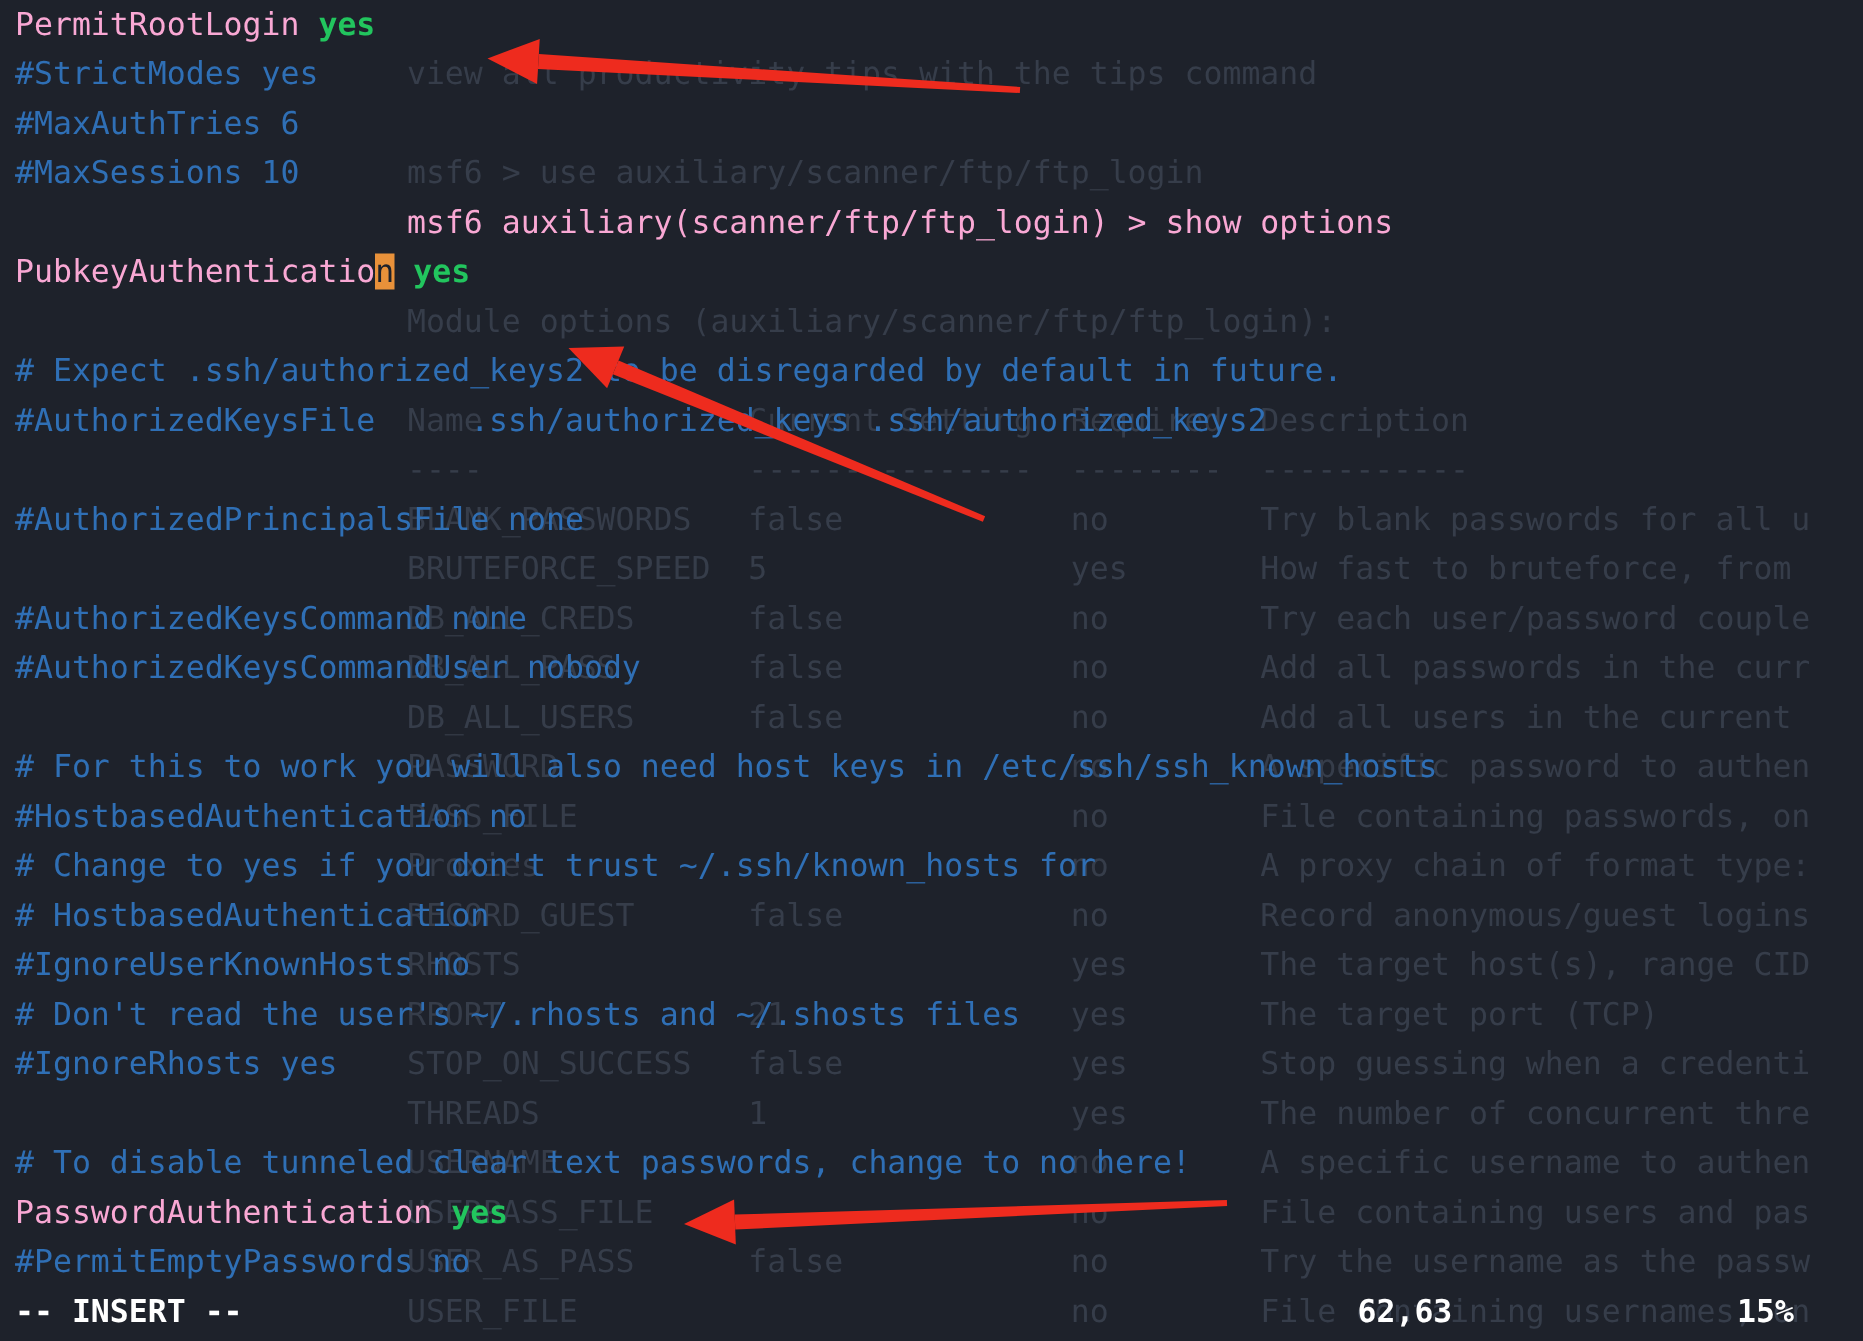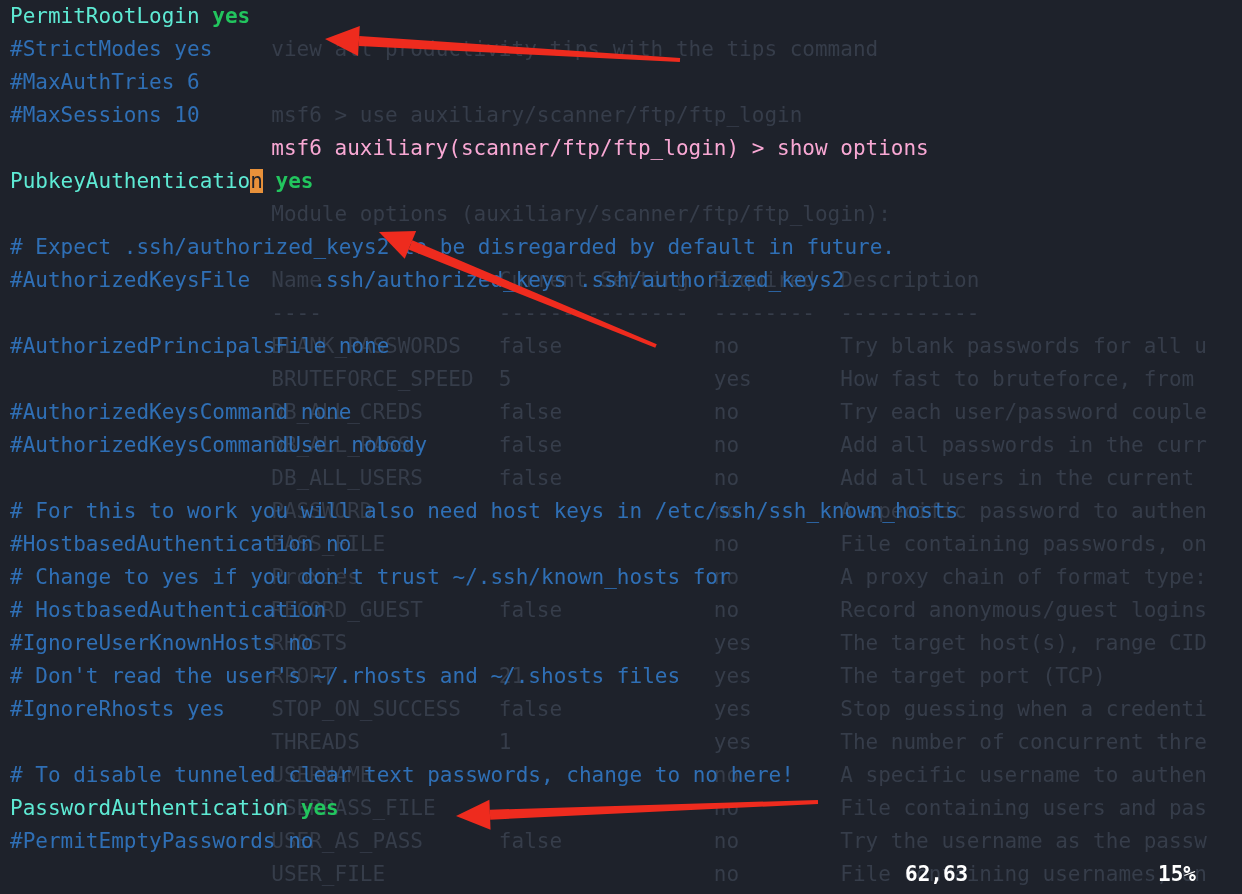--- a/index.html
+++ b/index.html
@@ -39,21 +39,21 @@
     left: 0; top: 0;
     width: 1242px;
     height: 894px;
     z-index: 2;
     white-space: pre;
     padding-left: 10px;
     box-sizing: border-box;
   }
   #vim-layer .vline { height: 33px; white-space: pre; }
   .cmt  { color: #2f6fb5; margin-top: 44px; }          
-  .key  { color: #5eead4; }          
+  .key  { color: #f9a8d4; }          
   .val  { color: #22c55e; font-weight: bold; }
   .cursor {
     background: #e8913a;
     color: #1e222b;
   }
   
   #statusline {
     position: absolute;
     left: 0;
     top: 858px;
@@ -96,20 +96,21 @@
 </style>
 </head>
 <body>
 
 <div id="screen">
 
   <div id="bg-layer"><div class="bgline dim" style="padding-left: 0px;"> </div><div class="bgline dim" style="padding-left: 261.3px;">view all productivity tips with the tips command</div><div class="bgline dim" style="padding-left: 0px;"> </div><div class="bgline dim" style="padding-left: 261.3px;">msf6 &gt; use auxiliary/scanner/ftp/ftp_login</div><div class="bgline dim-red" style="padding-left: 261.3px;">msf6 auxiliary(scanner/ftp/ftp_login) &gt; show options</div><div class="bgline dim" style="padding-left: 0px;"> </div><div class="bgline dim" style="padding-left: 261.3px;">Module options (auxiliary/scanner/ftp/ftp_login):</div><div class="bgline dim" style="padding-left: 0px;"> </div><div class="bgline dim" style="padding-left: 261.3px;">Name              Current Setting  Required  Description</div><div class="bgline dim" style="padding-left: 261.3px;">----              ---------------  --------  -----------</div><div class="bgline dim" style="padding-left: 261.3px;">BLANK_PASSWORDS   false            no        Try blank passwords for all u</div><div class="bgline dim" style="padding-left: 261.3px;">BRUTEFORCE_SPEED  5                yes       How fast to bruteforce, from</div><div class="bgline dim" style="padding-left: 261.3px;">DB_ALL_CREDS      false            no        Try each user/password couple</div><div class="bgline dim" style="padding-left: 261.3px;">DB_ALL_PASS       false            no        Add all passwords in the curr</div><div class="bgline dim" style="padding-left: 261.3px;">DB_ALL_USERS      false            no        Add all users in the current</div><div class="bgline dim" style="padding-left: 261.3px;">PASSWORD                           no        A specific password to authen</div><div class="bgline dim" style="padding-left: 261.3px;">PASS_FILE                          no        File containing passwords, on</div><div class="bgline dim" style="padding-left: 261.3px;">Proxies                            no        A proxy chain of format type:</div><div class="bgline dim" style="padding-left: 261.3px;">RECORD_GUEST      false            no        Record anonymous/guest logins</div><div class="bgline dim" style="padding-left: 261.3px;">RHOSTS                             yes       The target host(s), range CID</div><div class="bgline dim" style="padding-left: 261.3px;">RPORT             21               yes       The target port (TCP)</div><div class="bgline dim" style="padding-left: 261.3px;">STOP_ON_SUCCESS   false            yes       Stop guessing when a credenti</div><div class="bgline dim" style="padding-left: 261.3px;">THREADS           1                yes       The number of concurrent thre</div><div class="bgline dim" style="padding-left: 261.3px;">USERNAME                           no        A specific username to authen</div><div class="bgline dim" style="padding-left: 261.3px;">USERPASS_FILE                      no        File containing users and pas</div><div class="bgline dim" style="padding-left: 261.3px;">USER_AS_PASS      false            no        Try the username as the passw</div><div class="bgline dim" style="padding-left: 261.3px;">USER_FILE                          no        File containing usernames, on</div></div>
 
   <div id="vim-layer"><div class="vline"><span class="key">PermitRootLogin </span><span class="val">yes</span></div><div class="vline"><span class="cmt">#StrictModes yes</span></div><div class="vline"><span class="cmt">#MaxAuthTries 6</span></div><div class="vline"><span class="cmt">#MaxSessions 10</span></div><div class="vline">&nbsp;</div><div class="vline"><span class="key">PubkeyAuthenticatio</span><span class="cursor">n</span><span class="key"> </span><span class="val">yes</span></div><div class="vline">&nbsp;</div><div class="vline"><span class="cmt"># Expect .ssh/authorized_keys2 to be disregarded by default in future.</span></div><div class="vline"><span class="cmt">#AuthorizedKeysFile     .ssh/authorized_keys .ssh/authorized_keys2</span></div><div class="vline">&nbsp;</div><div class="vline"><span class="cmt">#AuthorizedPrincipalsFile none</span></div><div class="vline">&nbsp;</div><div class="vline"><span class="cmt">#AuthorizedKeysCommand none</span></div><div class="vline"><span class="cmt">#AuthorizedKeysCommandUser nobody</span></div><div class="vline">&nbsp;</div><div class="vline"><span class="cmt"># For this to work you will also need host keys in /etc/ssh/ssh_known_hosts</span></div><div class="vline"><span class="cmt">#HostbasedAuthentication no</span></div><div class="vline"><span class="cmt"># Change to yes if you don't trust ~/.ssh/known_hosts for</span></div><div class="vline"><span class="cmt"># HostbasedAuthentication</span></div><div class="vline"><span class="cmt">#IgnoreUserKnownHosts no</span></div><div class="vline"><span class="cmt"># Don't read the user's ~/.rhosts and ~/.shosts files</span></div><div class="vline"><span class="cmt">#IgnoreRhosts yes</span></div><div class="vline">&nbsp;</div><div class="vline"><span class="cmt"># To disable tunneled clear text passwords, change to no here!</span></div><div class="vline"><span class="key">PasswordAuthentication </span><span class="val">yes</span></div><div class="vline"><span class="cmt">#PermitEmptyPasswords no</span></div></div>
 
+  <div id="statusline">-- INSERT --</div>
   <div id="status-pos">62,63</div>
   <div id="status-pct">15%</div>
 
   <svg id="arrows" viewBox="0 0 1242 894" width="1242" height="894">
       <g>
         <polygon points="680.1181033996639,58.00349014853725 359.23592597402666,36.016483165631016 358.64540897570674,45.999032422944765 679.8818966003361,61.99650985146275" fill="#ee2b1e"></polygon>
         <polygon points="325,39 359.8264429723466,26.033933908317273 358.0548919773868,55.98158168025851" fill="#ee2b1e"></polygon>
       </g>
       <g>
         <polygon points="656.7611637787843,344.1505055550592 412.34431501095406,240.31604812698103 408.5384961170326,249.56352035168496 655.2388362212157,347.8494944449408" fill="#ee2b1e"></polygon>

